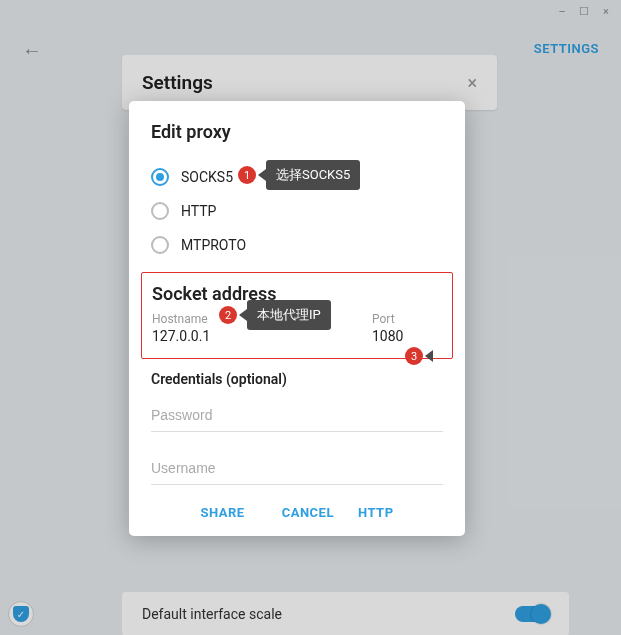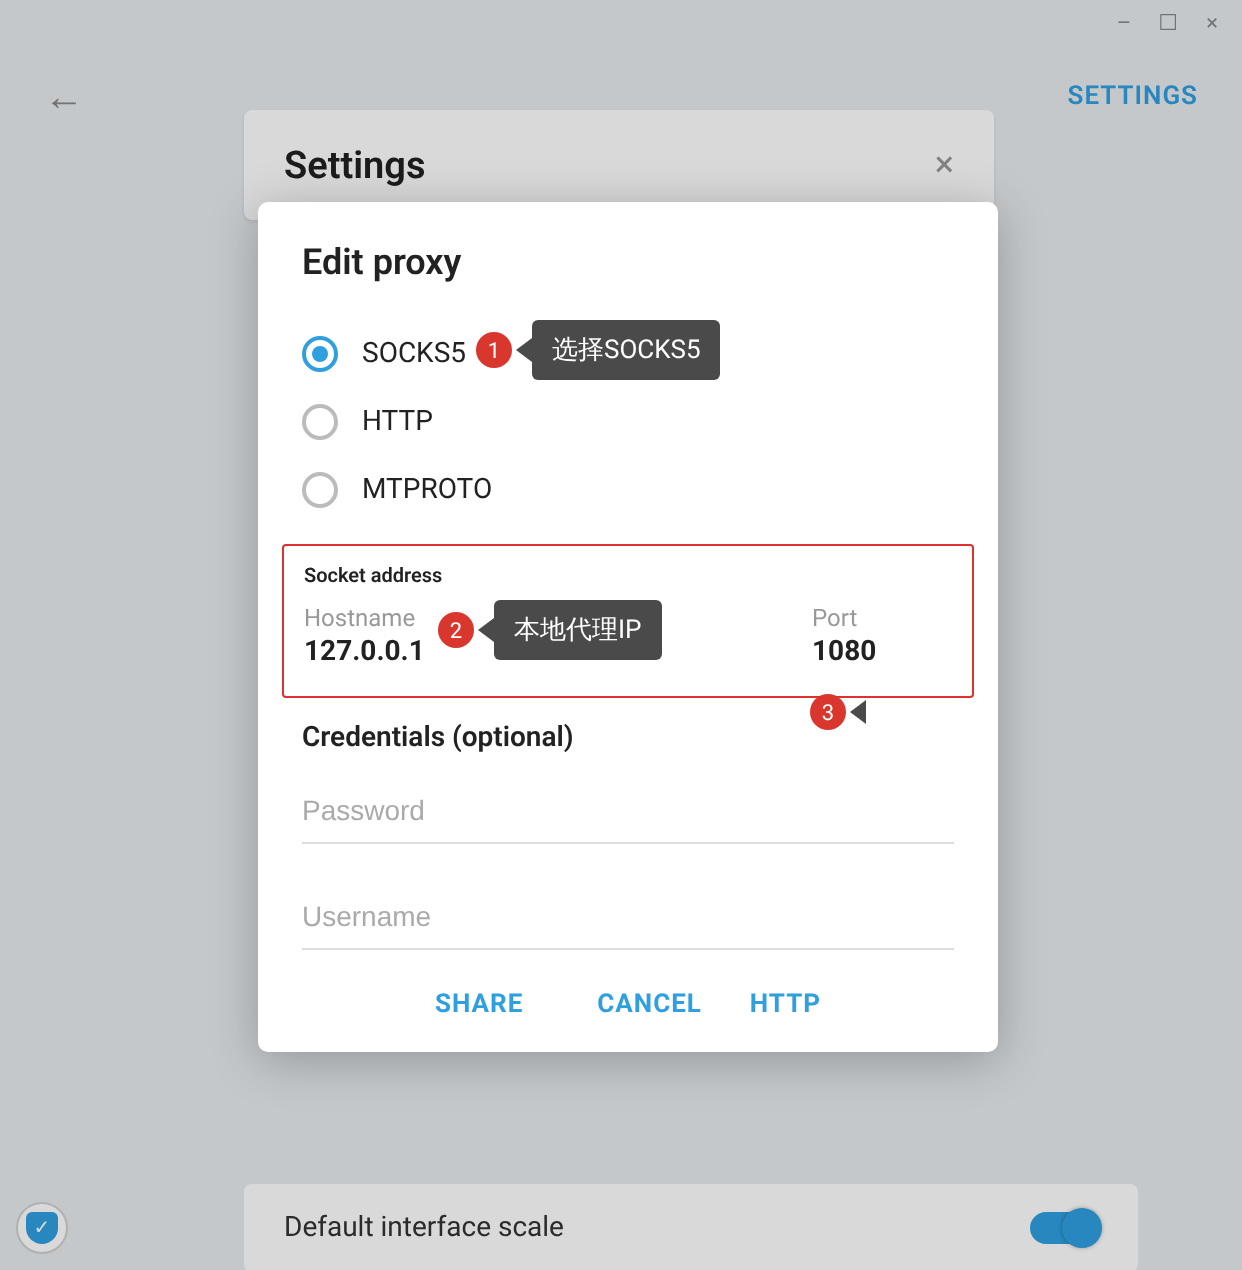--- a/index.html
+++ b/index.html
@@ -117,21 +117,21 @@
     }
     .overlay {
       position: absolute;
       inset: 0;
       background: rgba(0,0,0,0.15);
     }
     .dialog {
       position: absolute;
       top: 101px;
       left: 129px;
-      width: 370px;
+      width: 336px;
       background: #fff;
       border-radius: 5px;
       box-shadow: 0 4px 24px rgba(0,0,0,0.25);
       padding: 20px 22px 16px;
     }
     .dialog-title {
       font-size: 18px;
       font-weight: 600;
       color: #222;
       margin-bottom: 18px;
@@ -161,41 +161,40 @@
     }
     .radio-label { font-size: 14px; color: #222; }
     .socket-section {
       border: 1px solid #e03030;
       border-radius: 2px;
       margin: 10px -10px 12px -10px;
       padding: 10px 10px 14px;
       position: relative;
     }
     .section-title {
-      font-size: 10px;
+      font-size: 18px;
       font-weight: 600;
       color: #222;
       margin-bottom: 8px;
     }
     .field-row {
       display: flex;
     }
     .field {
       flex: 1;
     }
     .field.port { flex: 0 0 70px; }
     .field-label {
       font-size: 12px;
       color: #999;
       margin-bottom: 2px;
     }
     .field-value {
       font-size: 14px;
       color: #222;
-      font-weight: bold;
     }
     .cred-title {
       font-size: 14px;
       font-weight: 600;
       color: #222;
       margin: 8px 0 12px;
     }
     .input-underline {
       border: none;
       border-bottom: 1px solid #ddd;

